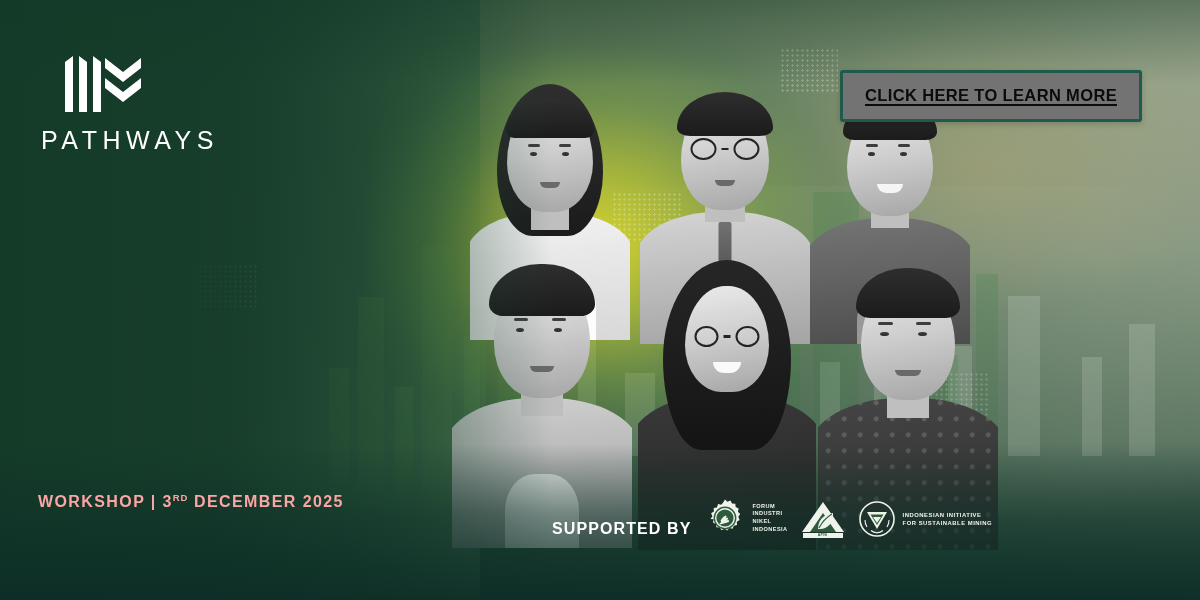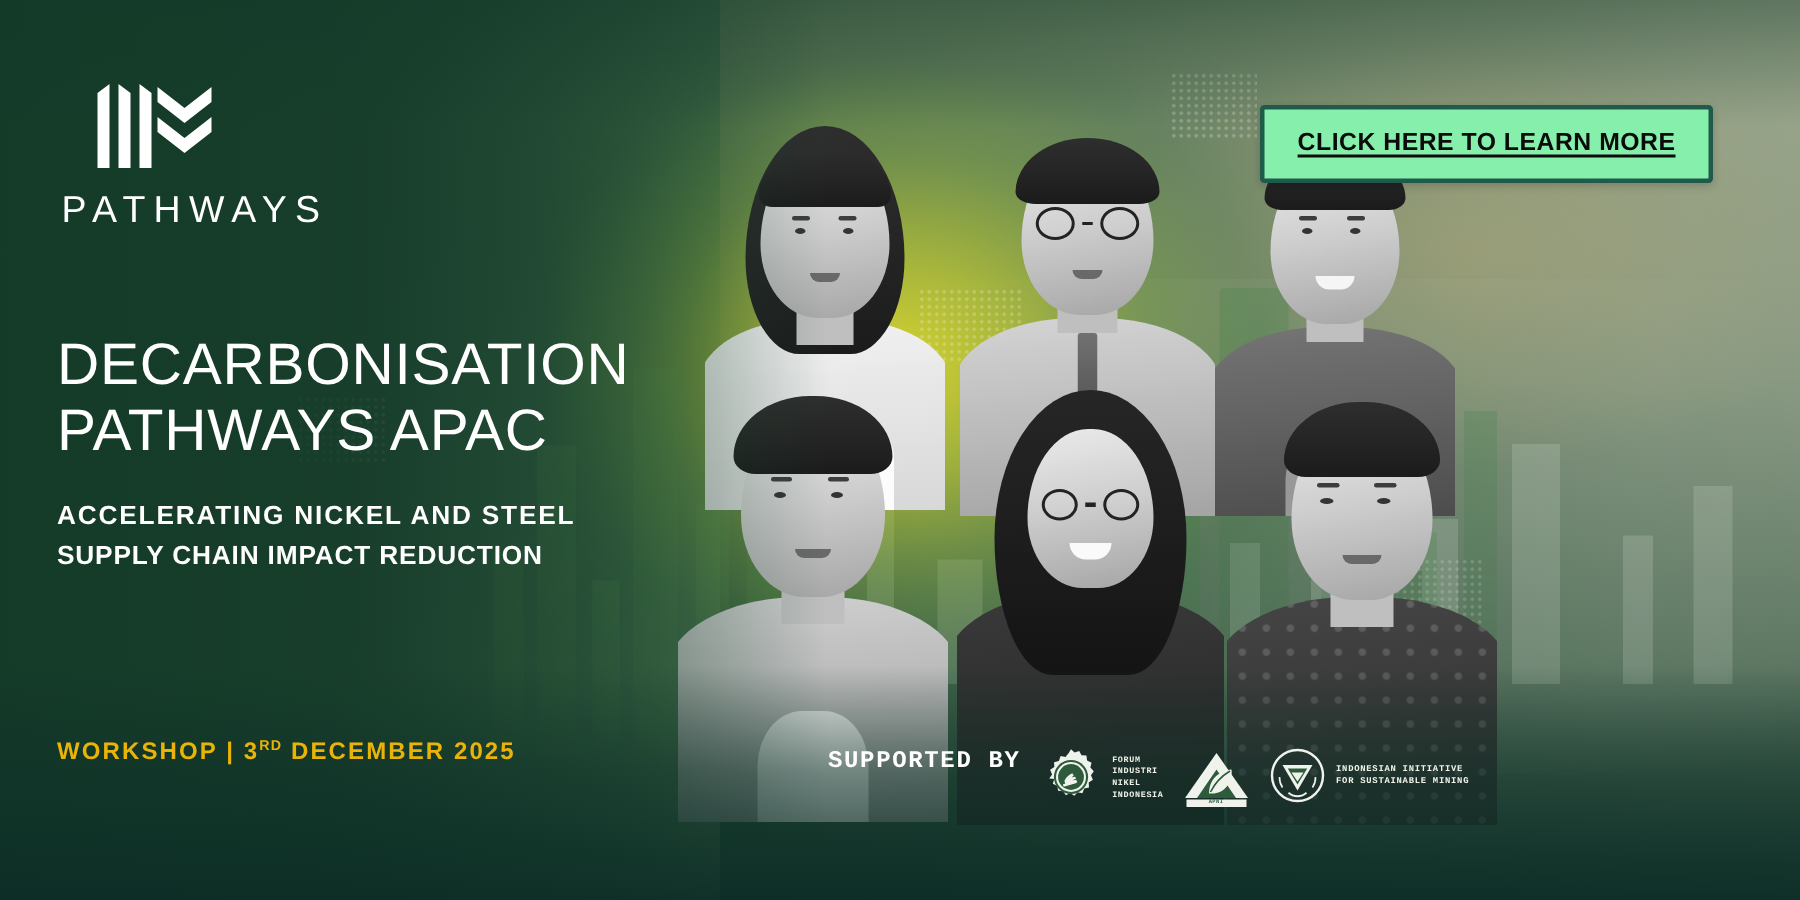--- a/index.html
+++ b/index.html
@@ -148,42 +148,42 @@
   .h1 .l2 { display:block; }
   .sub {
     margin-top:21px; color:#ffffff; font-size:17.5px; line-height:1.55;
     font-weight:700; letter-spacing:1.2px; text-transform:uppercase;
   }
   .sub .s2 { display:block; letter-spacing:.55px; }
 
   
   .workshop {
     position:absolute; left:38px; top:492px;
-    color:#eab308; font-size:16px; font-weight:700;
+    color:#fca5a5; font-size:16px; font-weight:700;
     letter-spacing:1.4px; text-transform:uppercase;
   }
   .workshop sup { font-size:9.5px; vertical-align:super; letter-spacing:.8px; }
 
   
   .cta {
     position:absolute; right:58px; top:70px;
-    background:#86efac; border:3px solid #1f5a4a; border-radius:3px;
+    background:#737373; border:3px solid #1f5a4a; border-radius:3px;
     padding:13px 22px 14px; cursor:pointer;
     box-shadow:0 2px 6px rgba(0,0,0,.18);
   }
   .cta span {
     display:inline-block; color:#0b0b0b; font-size:16.5px; font-weight:700;
     letter-spacing:.35px; text-decoration:underline; text-underline-offset:3px;
     text-decoration-thickness:2px;
   }
 
   
   .sponsors {
     position:absolute; left:552px; bottom:62px;
-    display:flex; align-items:flex-start; gap:14px;font-family:Liberation Mono, monospace;
+    display:flex; align-items:flex-end; gap:14px;
   }
   .supported {
     color:#ffffff; font-size:16px; font-weight:700; letter-spacing:1.1px;
     text-transform:uppercase; white-space:nowrap;
   }
   .slogo { display:flex; align-items:center; gap:7px; }
   .slogo-txt {
     color:#eef2e9; font-size:5.6px; font-weight:700; line-height:1.38;
     letter-spacing:.45px; text-transform:uppercase; white-space:nowrap;
   }
@@ -357,30 +357,20 @@
     <svg class="logo-mark" width="86" height="62" viewBox="0 0 86 62" fill="none">
       <path d="M4 60 V10 L12 4 V60 Z" fill="#ffffff"></path>
       <path d="M18 60 V4 L26 10 V60 Z" fill="#ffffff"></path>
       <path d="M32 60 V4 L40 10 V60 Z" fill="#ffffff"></path>
       <path d="M44 6 L62 20 L80 6 L80 16 L62 30 L44 16 Z" fill="#ffffff"></path>
       <path d="M44 26 L62 40 L80 26 L80 36 L62 50 L44 36 Z" fill="#ffffff"></path>
     </svg>
     <div class="logo-word">PATHWAYS</div>
   </div>
 
-  <div class="copy">
-    <h1 class="h1">
-      <span>DECARBONISATION</span>
-      <span class="l2">PATHWAYS APAC</span>
-    </h1>
-    <div class="sub">
-      <span>ACCELERATING NICKEL AND STEEL</span>
-      <span class="s2">SUPPLY CHAIN IMPACT REDUCTION</span>
-    </div>
-  </div>
 
   <div class="workshop">
     <span>WORKSHOP</span>
     <span>|</span>
     <span>3</span><sup>RD</sup>
     <span>DECEMBER 2025</span>
   </div>
 
   <div class="cta">
     <span>CLICK HERE TO LEARN MORE</span>

